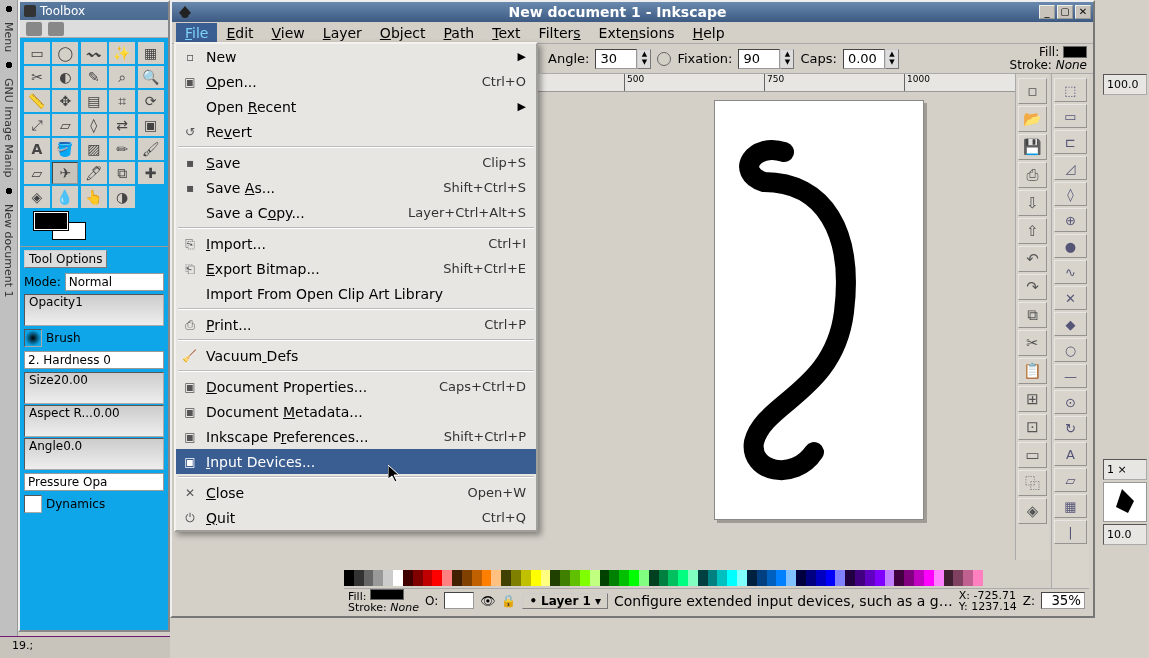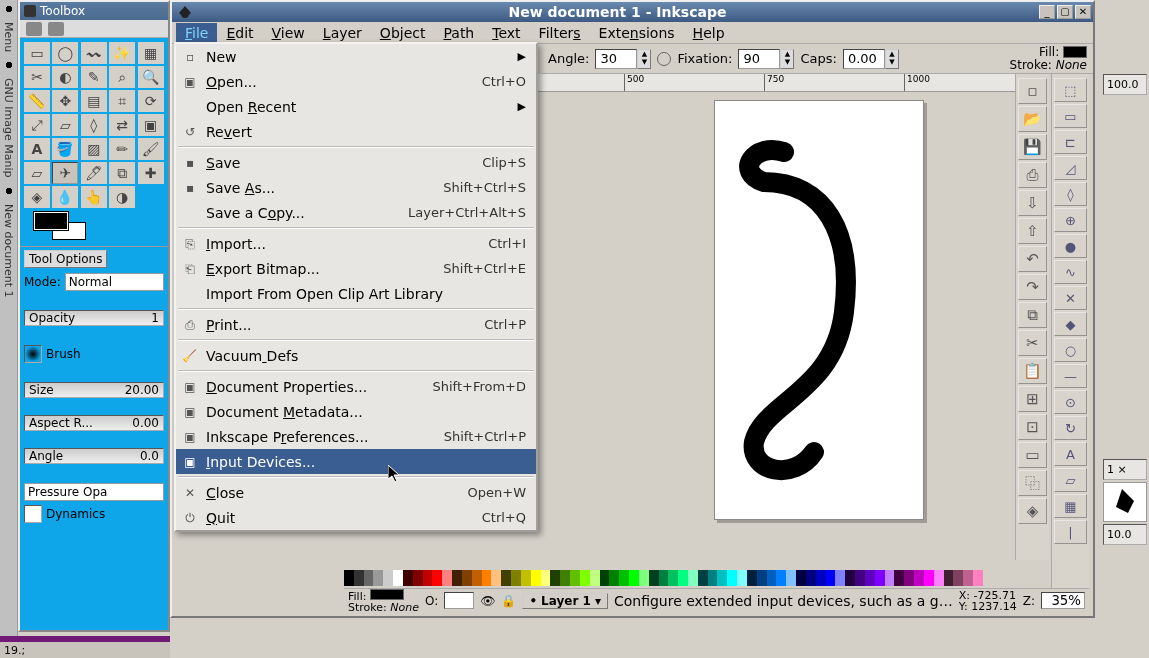--- a/index.html
+++ b/index.html
@@ -14,24 +14,24 @@
 .gimp .titlebar { background: linear-gradient(#5a7aa0,#4a6a90); color: #fff; height: 18px; font-size: 12px; padding: 1px 4px; display: flex; align-items: center; }
 .gimp .titlebar .appicon { width:12px; height:12px; margin-right:4px; background: #333; border-radius:2px; }
 .gimp .toolgrid { display: grid; grid-template-columns: repeat(5, 1fr); gap: 2px; padding: 4px; }
 .gimp .tool { width: 26px; height: 22px; background: #d4d0c8; border: 1px solid #d4d0c8; display:flex; align-items:center; justify-content:center; font-size:14px; color:#444; }
 .gimp .tool.sel { border:1px inset #999; background:#c8c4bc; }
 .gimp .swatches { padding: 4px 8px; height: 34px; position: relative; }
 .gimp .swatches .fg { position:absolute; left:14px; top:0; width:34px; height:18px; background:#000; border:1px solid #fff; outline:1px solid #000; }
 .gimp .swatches .bg { position:absolute; left:32px; top:10px; width:34px; height:18px; background:#fff; border:1px solid #000; }
 .gimp .section { border-top:1px solid #999; padding:3px 4px; font-size:12px; }
 .gimp .tabbtn { border:1px outset #ccc; padding:1px 4px; display:inline-block; background:#ddd; font-size:12px; }
-.gimp .row { display:flex; justify-content:space-between; align-items:center; padding:2px 4px; font-size:12px; }
+.gimp .row { display:flex; justify-content:flex-start; align-items:center; padding:2px 4px; font-size:12px; }
 .gimp .rowlbl { flex:0 0 auto; }
 .gimp .rowval { border:1px solid #999; background:#fff; padding:1px 3px; min-width:40px; text-align:right; font-size:12px; }
-.gimp .slider { height:16px; background:linear-gradient(#ccc,#eee); border:1px inset #aaa; position:relative; margin:17px 4px; }
+.gimp .slider { height:32px; background:linear-gradient(#ccc,#eee); border:1px inset #aaa; position:relative; margin:1px 4px; }
 
 
 .ink { position: absolute; left: 170px; top: 0; width: 925px; height: 618px; background: #d4d0c8; border: 2px solid #777; border-top-color:#eee; border-left-color:#eee; }
 .ink .titlebar { background: linear-gradient(#6a89ae,#3c5a82); height: 20px; display:flex; align-items:center; justify-content:space-between; padding:0 2px; }
 .ink .titlebar .mid { flex:1; text-align:center; color:#fff; font-weight:bold; font-size:14px; }
 .ink .titlebar .ctrls { display:flex; gap:2px; }
 .ink .titlebar .ctrl { width:16px; height:14px; background:#c8c4bc; border:1px outset #eee; font-size:10px; text-align:center; line-height:12px; }
 .ink .titlebar .appicon { width:14px; height:14px; margin:0 4px; }
 
 .menubar { display:flex; background:#d4d0c8; border-bottom:1px solid #aaa; height:22px; align-items:center; padding:0 4px; }
@@ -77,21 +77,21 @@
 .dropdown .mi .sc{ margin-left:auto; color:#333; font-size:13px; }
 .dropdown .mi .arr{ margin-left:auto; font-size:11px; }
 .dropdown .mi.hl{ background:#3b5e92; color:#fff; }
 .dropdown .mi.hl .sc,.dropdown .mi.hl .ic,.dropdown .mi.hl u{ color:#fff; }
 .dropdown .sep{ border-top:1px solid #bbb; border-bottom:1px solid #fff; margin:2px 2px; }
 .dropdown u{ text-decoration: underline; }
 
 .farpanel { position:absolute; right:0; top:72px; width:48px; height:560px; background:#d4d0c8; }
 .farpanel .box{ border:1px inset #aaa; margin:2px; padding:3px; font-size:11px; text-align:left; background:#e8e6e2; }
 
-.bottomstrip { position:absolute; left:0; bottom:0; width:170px; height:22px; background:#c8c4bc; border-top:6px solid #701a75; font-size:11px; padding:2px 4px; }
+.bottomstrip { position:absolute; left:0; bottom:0; width:170px; height:22px; background:#c8c4bc; border-top:1px solid #701a75; font-size:11px; padding:2px 12px; }
 
 .cursor { position:absolute; width:12px; height:18px; pointer-events:none; z-index:60; }
 </style>
 </head>
 <body>
 
 <div class="leftbar">
   <div class="starticon"></div>
   <span class="vtext">Menu</span>
   <div class="starticon"></div>
@@ -161,20 +161,23 @@
   <div class="slider">
     <div class="row" style="padding:0 4px">
      <span>Opacity</span>
      <span>1</span>
     </div>
   </div>
   <div class="row">
     <span style="width:18px;height:18px;background:radial-gradient(#000,transparent 70%);border:1px inset #aaa"></span>
     <span style="flex:1;padding-left:4px">Brush</span>
   </div>
+  <div class="row">
+      <span class="rowval" style="flex:1;text-align:left">2. Hardness 0</span>
+    </div>
   <div class="slider">
    <div class="row" style="padding:0 4px">
     <span>Size</span>
     <span>20.00</span>
    </div>
   </div>
   <div class="slider">
    <div class="row" style="padding:0 4px">
     <span>Aspect R...</span>
     <span>0.00</span>
@@ -449,21 +452,21 @@
     </div>
     <div class="sep"></div>
     <div class="mi">
       <span class="ic">🧹</span>
       <span>Vacuum<u> </u>Defs</span>
     </div>
     <div class="sep"></div>
     <div class="mi">
       <span class="ic">▣</span>
       <span><u>D</u>ocument Properties...</span>
-      <span class="sc">Shift+From+D</span>
+      <span class="sc">Caps+Ctrl+D</span>
     </div>
     <div class="mi">
       <span class="ic">▣</span>
       <span>Document <u>M</u>etadata...</span>
     </div>
     <div class="mi">
       <span class="ic">▣</span>
       <span>Inkscape P<u>r</u>eferences...</span>
       <span class="sc">Shift+Ctrl+P</span>
     </div>

